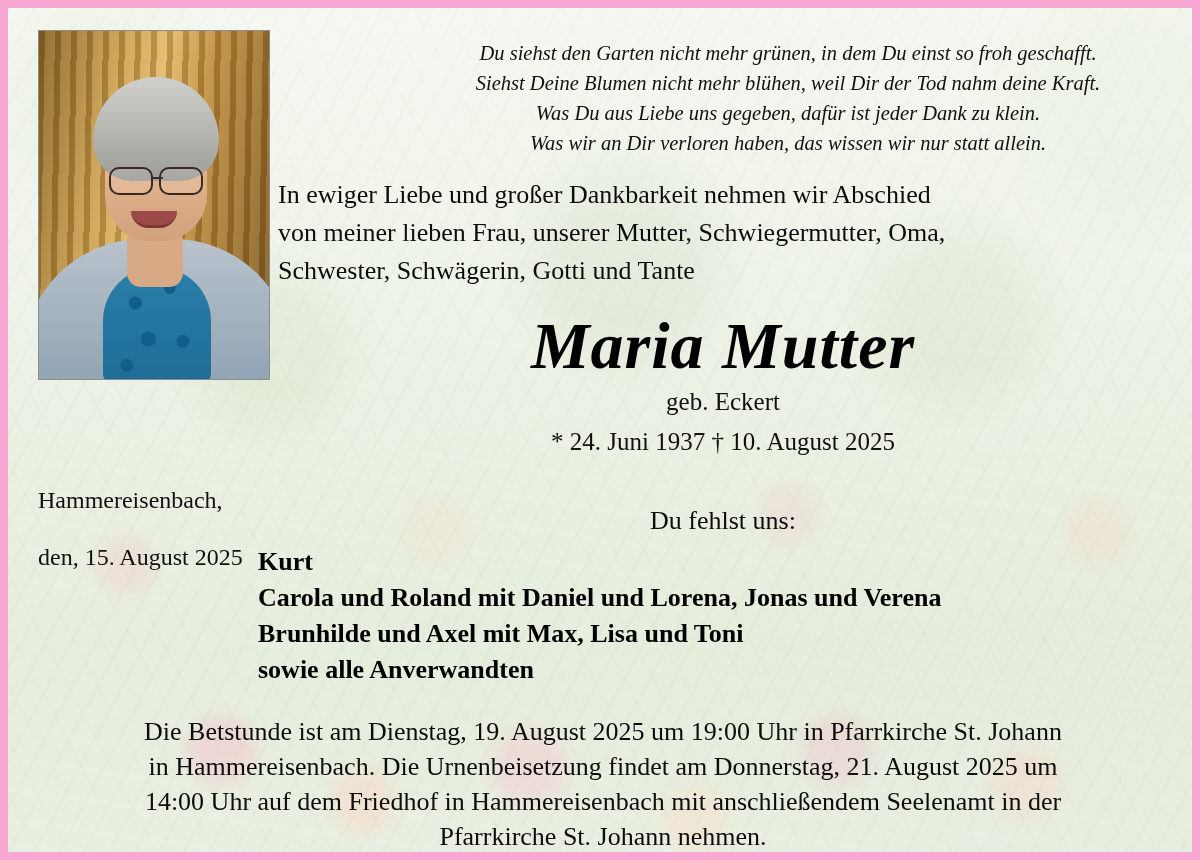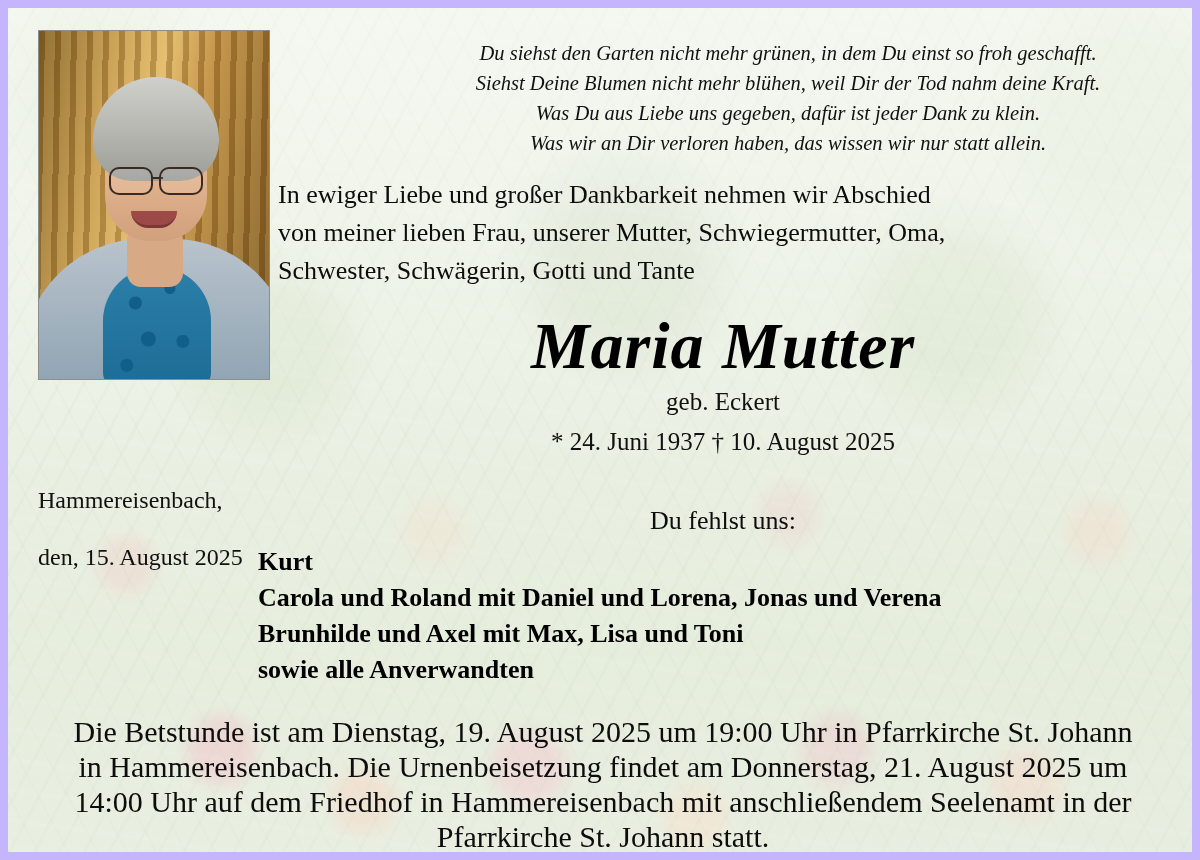--- a/index.html
+++ b/index.html
@@ -5,21 +5,21 @@
   html, body {
     margin: 0;
     padding: 0;
     background: #ffffff;
   }
   .page {
     position: relative;
     width: 1200px;
     height: 860px;
     overflow: hidden;
-    background: #c4b5fd;
+    background: #f9a8d4;
     font-family: "Liberation Serif", serif;
   }
   
   .frame {
     position: absolute;
     left: 8px;
     top: 8px;
     width: 1184px;
     height: 844px;
     overflow: hidden;
@@ -254,21 +254,21 @@
     font-weight: bold;
     line-height: 36px;
     color: #000;
   }
   .footer {
     position: absolute;
     left: 40px;
     top: 706px;
     width: 1110px;
     text-align: center;
-    font-size: 30px;
+    font-size: 26px;
     line-height: 35px;
     color: #0d0d0d;
   }
   .poem p, .intro p, .family p, .footer p { margin: 0; }
 </style>
 </head>
 <body>
 
 <div class="page">
   <div class="frame">
@@ -321,18 +321,18 @@
         <p>Kurt</p>
         <p>Carola und Roland mit Daniel und Lorena, Jonas und Verena</p>
         <p>Brunhilde und Axel mit Max, Lisa und Toni</p>
         <p>sowie alle Anverwandten</p>
       </div>
 
       <div class="footer">
         <p>Die Betstunde ist am Dienstag, 19. August 2025 um 19:00 Uhr in Pfarrkirche St. Johann</p>
         <p>in Hammereisenbach. Die Urnenbeisetzung findet am Donnerstag, 21. August 2025 um</p>
         <p>14:00 Uhr auf dem Friedhof in Hammereisenbach mit anschließendem Seelenamt in der</p>
-        <p>Pfarrkirche St. Johann statt.</p>
+        <p>Pfarrkirche St. Johann nehmen.</p>
       </div>
 
     </div>
   </div>
 </div>
 
 </body></html>

